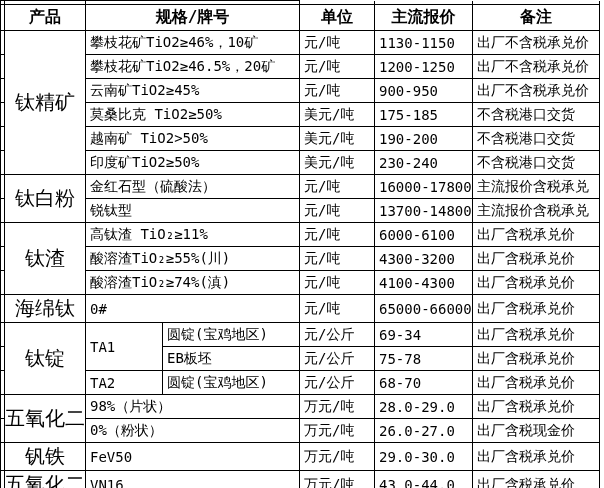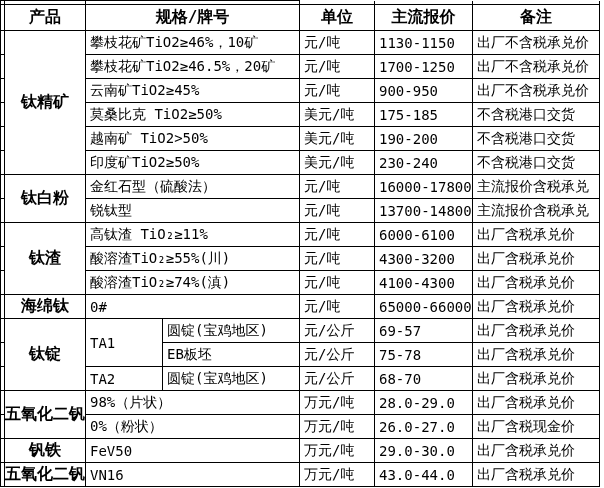--- a/index.html
+++ b/index.html
@@ -30,22 +30,22 @@
   tr.stub-row td.has-top{border-top:1px solid #000000;}
   tr.header-row{height:26px;padding-left:18px;}
   tr.header-row th{
     font-weight:bold;
     font-size:16px;
     text-align:center;
     vertical-align:middle;
   }
   tr.data-row{height:24px;}
   td.product-cell{
-    font-weight:bold;
-    font-size:16px;
+    font-weight:normal;
+    font-size:20px;
     text-align:center;
     vertical-align:middle;
   }
   td.grade-cell,td.spec-cell,td.unit-cell,td.price-cell,td.note-cell{
     font-size:14px;
     text-align:left;
     vertical-align:middle;
     padding:0 1px 0 4px;
   }
 </style>
@@ -86,21 +86,21 @@
         <td class="product-cell" rowspan="6">钛精矿</td>
         <td class="spec-cell" colspan="2">攀枝花矿TiO2≥46%，10矿</td>
         <td class="unit-cell">元/吨</td>
         <td class="price-cell">1130-1150</td>
         <td class="note-cell">出厂不含税承兑价</td>
       </tr>
       <tr class="data-row">
         <td class="stub-cell"></td>
         <td class="spec-cell" colspan="2">攀枝花矿TiO2≥46.5%，20矿</td>
         <td class="unit-cell">元/吨</td>
-        <td class="price-cell">1700-1250</td>
+        <td class="price-cell">1200-1250</td>
         <td class="note-cell">出厂不含税承兑价</td>
       </tr>
       <tr class="data-row">
         <td class="stub-cell"></td>
         <td class="spec-cell" colspan="2">云南矿TiO2≥45%</td>
         <td class="unit-cell">元/吨</td>
         <td class="price-cell">900-950</td>
         <td class="note-cell">出厂不含税承兑价</td>
       </tr>
       <tr class="data-row">
@@ -168,21 +168,21 @@
         <td class="unit-cell">元/吨</td>
         <td class="price-cell">65000-66000</td>
         <td class="note-cell">出厂含税承兑价</td>
       </tr>
       <tr class="data-row">
         <td class="stub-cell"></td>
         <td class="product-cell" rowspan="3">钛锭</td>
         <td class="grade-cell" rowspan="2">TA1</td>
         <td class="spec-cell">圆锭(宝鸡地区)</td>
         <td class="unit-cell">元/公斤</td>
-        <td class="price-cell">69-57</td>
+        <td class="price-cell">69-34</td>
         <td class="note-cell">出厂含税承兑价</td>
       </tr>
       <tr class="data-row">
         <td class="stub-cell"></td>
         <td class="spec-cell">EB板坯</td>
         <td class="unit-cell">元/公斤</td>
         <td class="price-cell">75-78</td>
         <td class="note-cell">出厂含税承兑价</td>
       </tr>
       <tr class="data-row">

